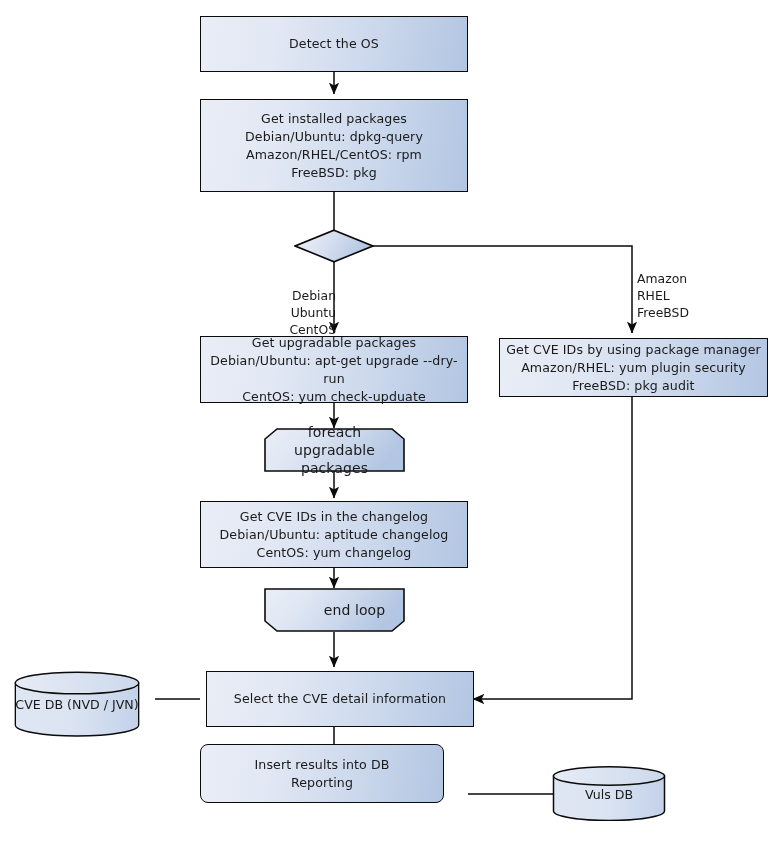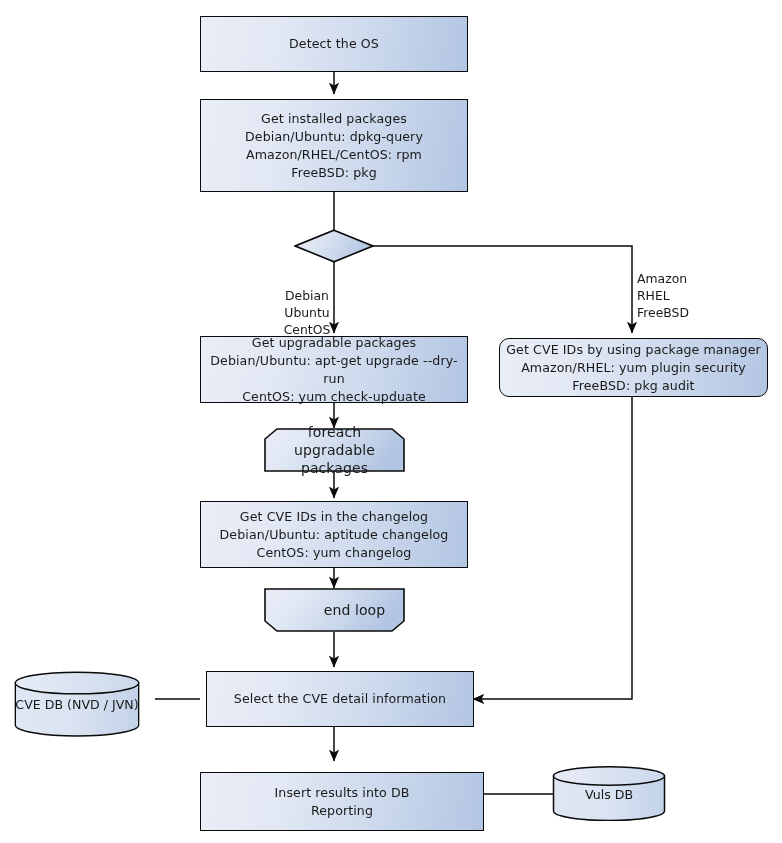--- a/index.html
+++ b/index.html
@@ -138,39 +138,39 @@
 Amazon/RHEL/CentOS: rpm
 FreeBSD: pkg</span>
   </div>
 
   <div class="diamond" style="left:294px;top:229px;width:80px;height:34px;">
     <svg class="shape-svg" viewBox="0 0 80 34" preserveAspectRatio="none">
       <polygon points="40,1.2 78.8,17 40,32.8 1.2,17" fill="url(#boxgrad)" stroke="#0a0a0a" stroke-width="1.6"></polygon>
     </svg>
   </div>
 
-  <div class="edge-label" style="left:278px;top:270px;width:58px;text-align:center;">
+  <div class="edge-label" style="left:278px;top:270px;width:58px;text-align:right;">
     <span>Debian
 Ubuntu
 CentOS</span>
   </div>
 
   <div class="edge-label" style="left:637px;top:253px;width:72px;text-align:left;">
     <span>Amazon
 RHEL
 FreeBSD</span>
   </div>
 
   <div class="node" style="left:200px;top:336px;width:268px;height:67px;">
     <span>Get upgradable packages
 Debian/Ubuntu: apt-get upgrade --dry-run
 CentOS: yum check-upduate</span>
   </div>
 
-  <div class="node" style="left:499px;top:338px;width:269px;height:59px;border-radius:10px;">
+  <div class="node" style="left:499px;top:338px;width:269px;height:59px;">
     <span>Get CVE IDs by using package manager
 Amazon/RHEL: yum plugin security
 FreeBSD: pkg audit</span>
   </div>
 
   <div class="node loop-start" style="left:264px;top:428px;width:141px;height:44px;display:flex;align-items:center;">
     <svg class="shape-svg" viewBox="0 0 141 44" preserveAspectRatio="none">
       <polygon points="1,43 1,11 13,1 128,1 140,11 140,43" fill="url(#boxgrad)" stroke="#0a0a0a" stroke-width="1.6"></polygon>
     </svg>
     <span class="shape-label">foreach
@@ -197,21 +197,21 @@
   <div class="cylinder" style="left:14px;top:671px;width:114px;height:66px;padding-left:12px;">
     <svg class="shape-svg" viewBox="0 0 142 66" preserveAspectRatio="none">
       <path d="M1.5,12 L1.5,54 A69.5,11 0 0 0 140.5,54 L140.5,12 Z" fill="url(#cylbody)" stroke="#0a0a0a" stroke-width="1.5"></path>
       <ellipse cx="71" cy="12" rx="69.5" ry="10.8" fill="url(#cyltop)" stroke="#0a0a0a" stroke-width="1.5"></ellipse>
     </svg>
     <div class="cyl-label" style="top:26px;">
       <span>CVE DB (NVD / JVN)</span>
     </div>
   </div>
 
-  <div class="node" style="left:200px;top:772px;width:284px;height:59px;">
+  <div class="node" style="left:200px;top:744px;width:244px;height:59px;border-radius:8px;">
     <span>Insert results into DB
 Reporting</span>
   </div>
 
   <div class="cylinder" style="left:552px;top:766px;width:114px;height:55px;">
     <svg class="shape-svg" viewBox="0 0 114 55" preserveAspectRatio="none">
       <path d="M1.5,10 L1.5,45 A55.5,9.5 0 0 0 112.5,45 L112.5,10 Z" fill="url(#cylbody)" stroke="#0a0a0a" stroke-width="1.5"></path>
       <ellipse cx="57" cy="10" rx="55.5" ry="9.2" fill="url(#cyltop)" stroke="#0a0a0a" stroke-width="1.5"></ellipse>
     </svg>
     <div class="cyl-label" style="top:21px;">

